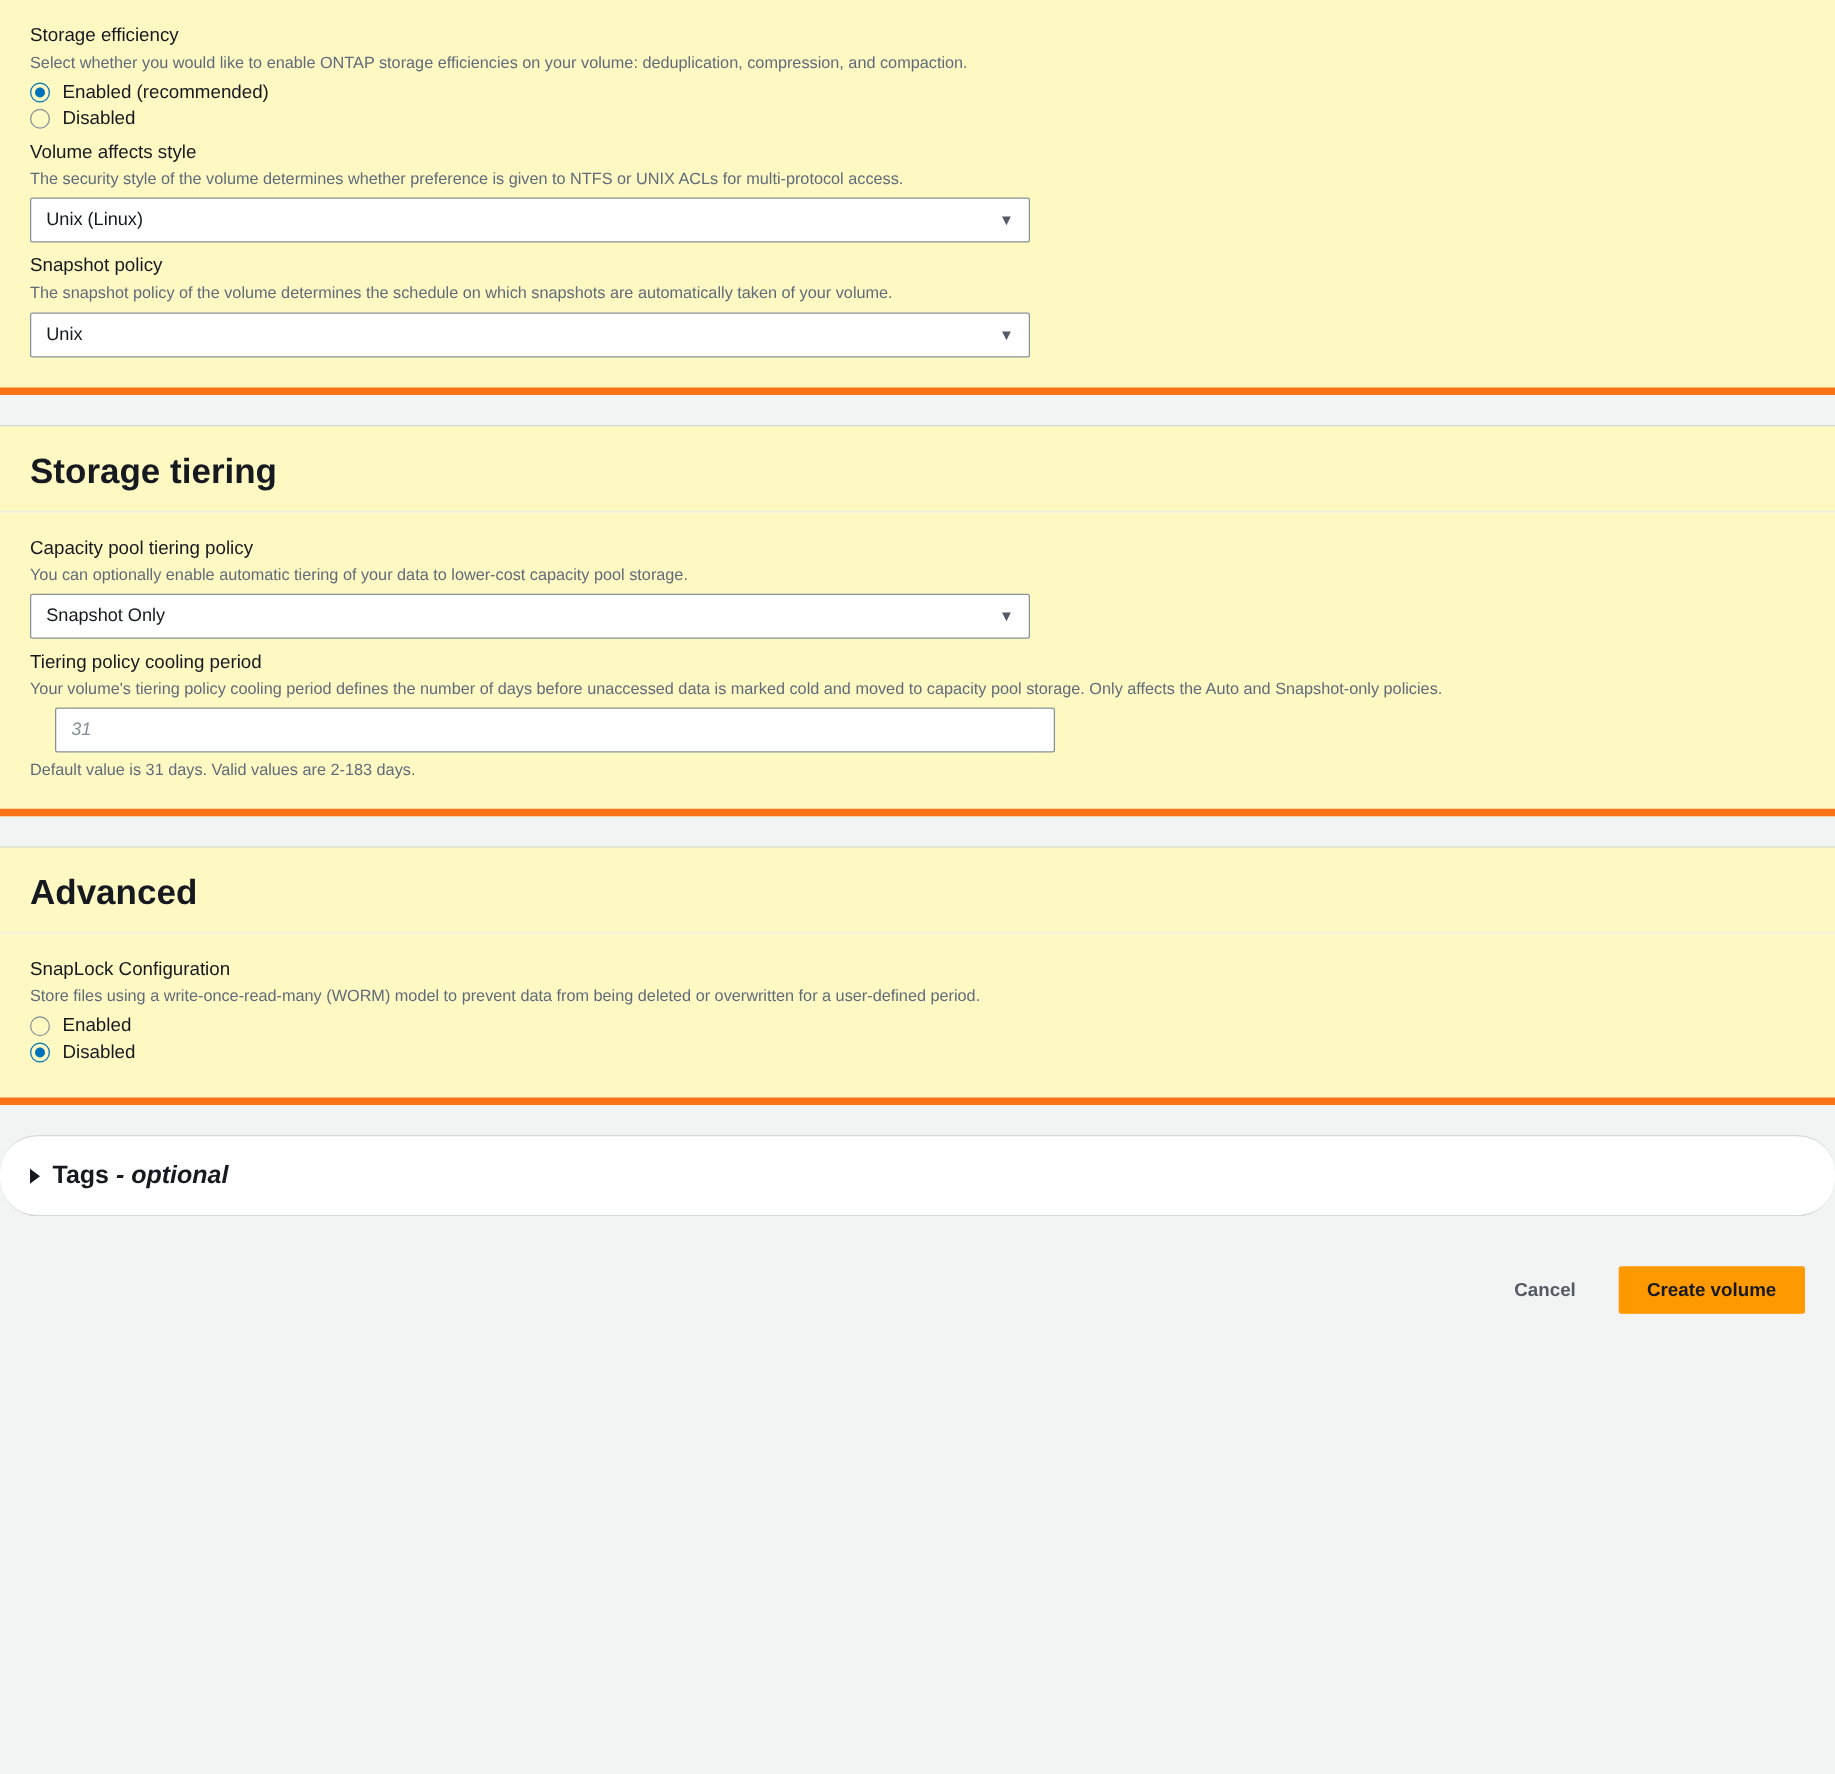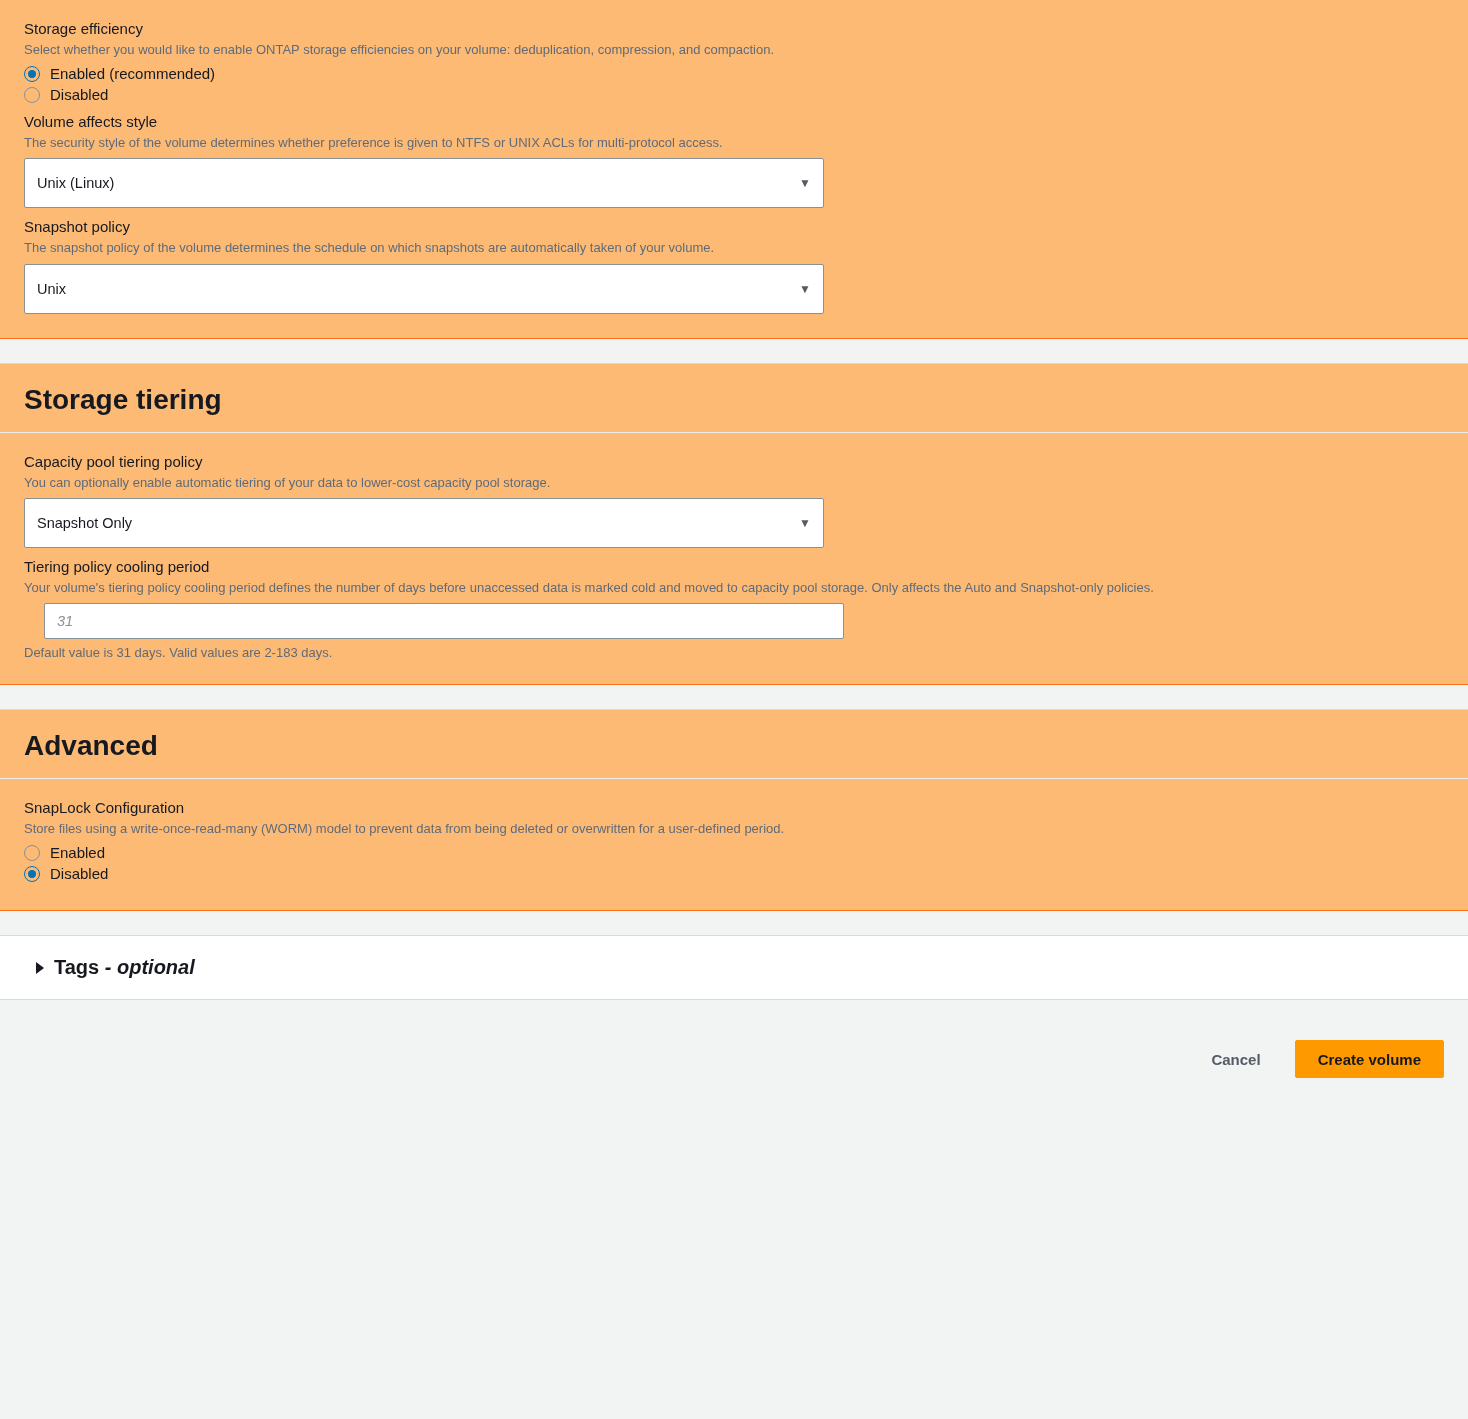--- a/index.html
+++ b/index.html
@@ -4,23 +4,23 @@
 <style>
   * { box-sizing: border-box; }
   body {
     margin: 0;
     font-family: "Amazon Ember", "Helvetica Neue", Arial, sans-serif;
     font-size: 14px;
     color: #16191f;
     background: #f2f3f3;
   }
   .panel {
-    background: #fdba74;
+    background: #fef9c3;
     border-top: 1px solid #d5dbdb;
-    border-bottom: 1px solid #f97316;
+    border-bottom: 6px solid #f97316;
     margin-bottom: 24px;
   }
   .panel-body {
     padding: 10px 24px 24px 24px;
   }
   .panel-header {
     padding: 20px 24px 16px 24px;
     border-bottom: 1px solid #eaeded;
   }
   .panel-header h2 {
@@ -85,21 +85,21 @@
     background: #0073bb;
     border-radius: 50%;
   }
   .radio-label {
     font-size: 15px;
     color: #16191f;
   }
   .select {
     width: 100%;
     max-width: 800px;
-    height: 50px;
+    height: 36px;
     border: 1px solid #879196;
     border-radius: 2px;
     background: #ffffff;
     padding: 0 40px 0 12px;
     font-size: 14.5px;
     color: #16191f;
     position: relative;
     display: flex;
     align-items: center;
     cursor: pointer;
@@ -127,26 +127,27 @@
     margin-left: 20px;
   }
   .text-input::placeholder {
     color: #879196;
     font-style: italic;
   }
   .tags-row {
     display: flex;
     align-items: center;
     gap: 10px;
-    padding: 20px 36px;
+    padding: 20px 24px;
     background: #ffffff;
     border-top: 1px solid #d5dbdb;
     border-bottom: 1px solid #d5dbdb;
     cursor: pointer;
     margin-bottom: 24px;
+    border-radius: 30px;
   }
   .caret-right {
     width: 0;
     height: 0;
     border-top: 6px solid transparent;
     border-bottom: 6px solid transparent;
     border-left: 8px solid #16191f;
   }
   .tags-text {
     font-size: 20px;

